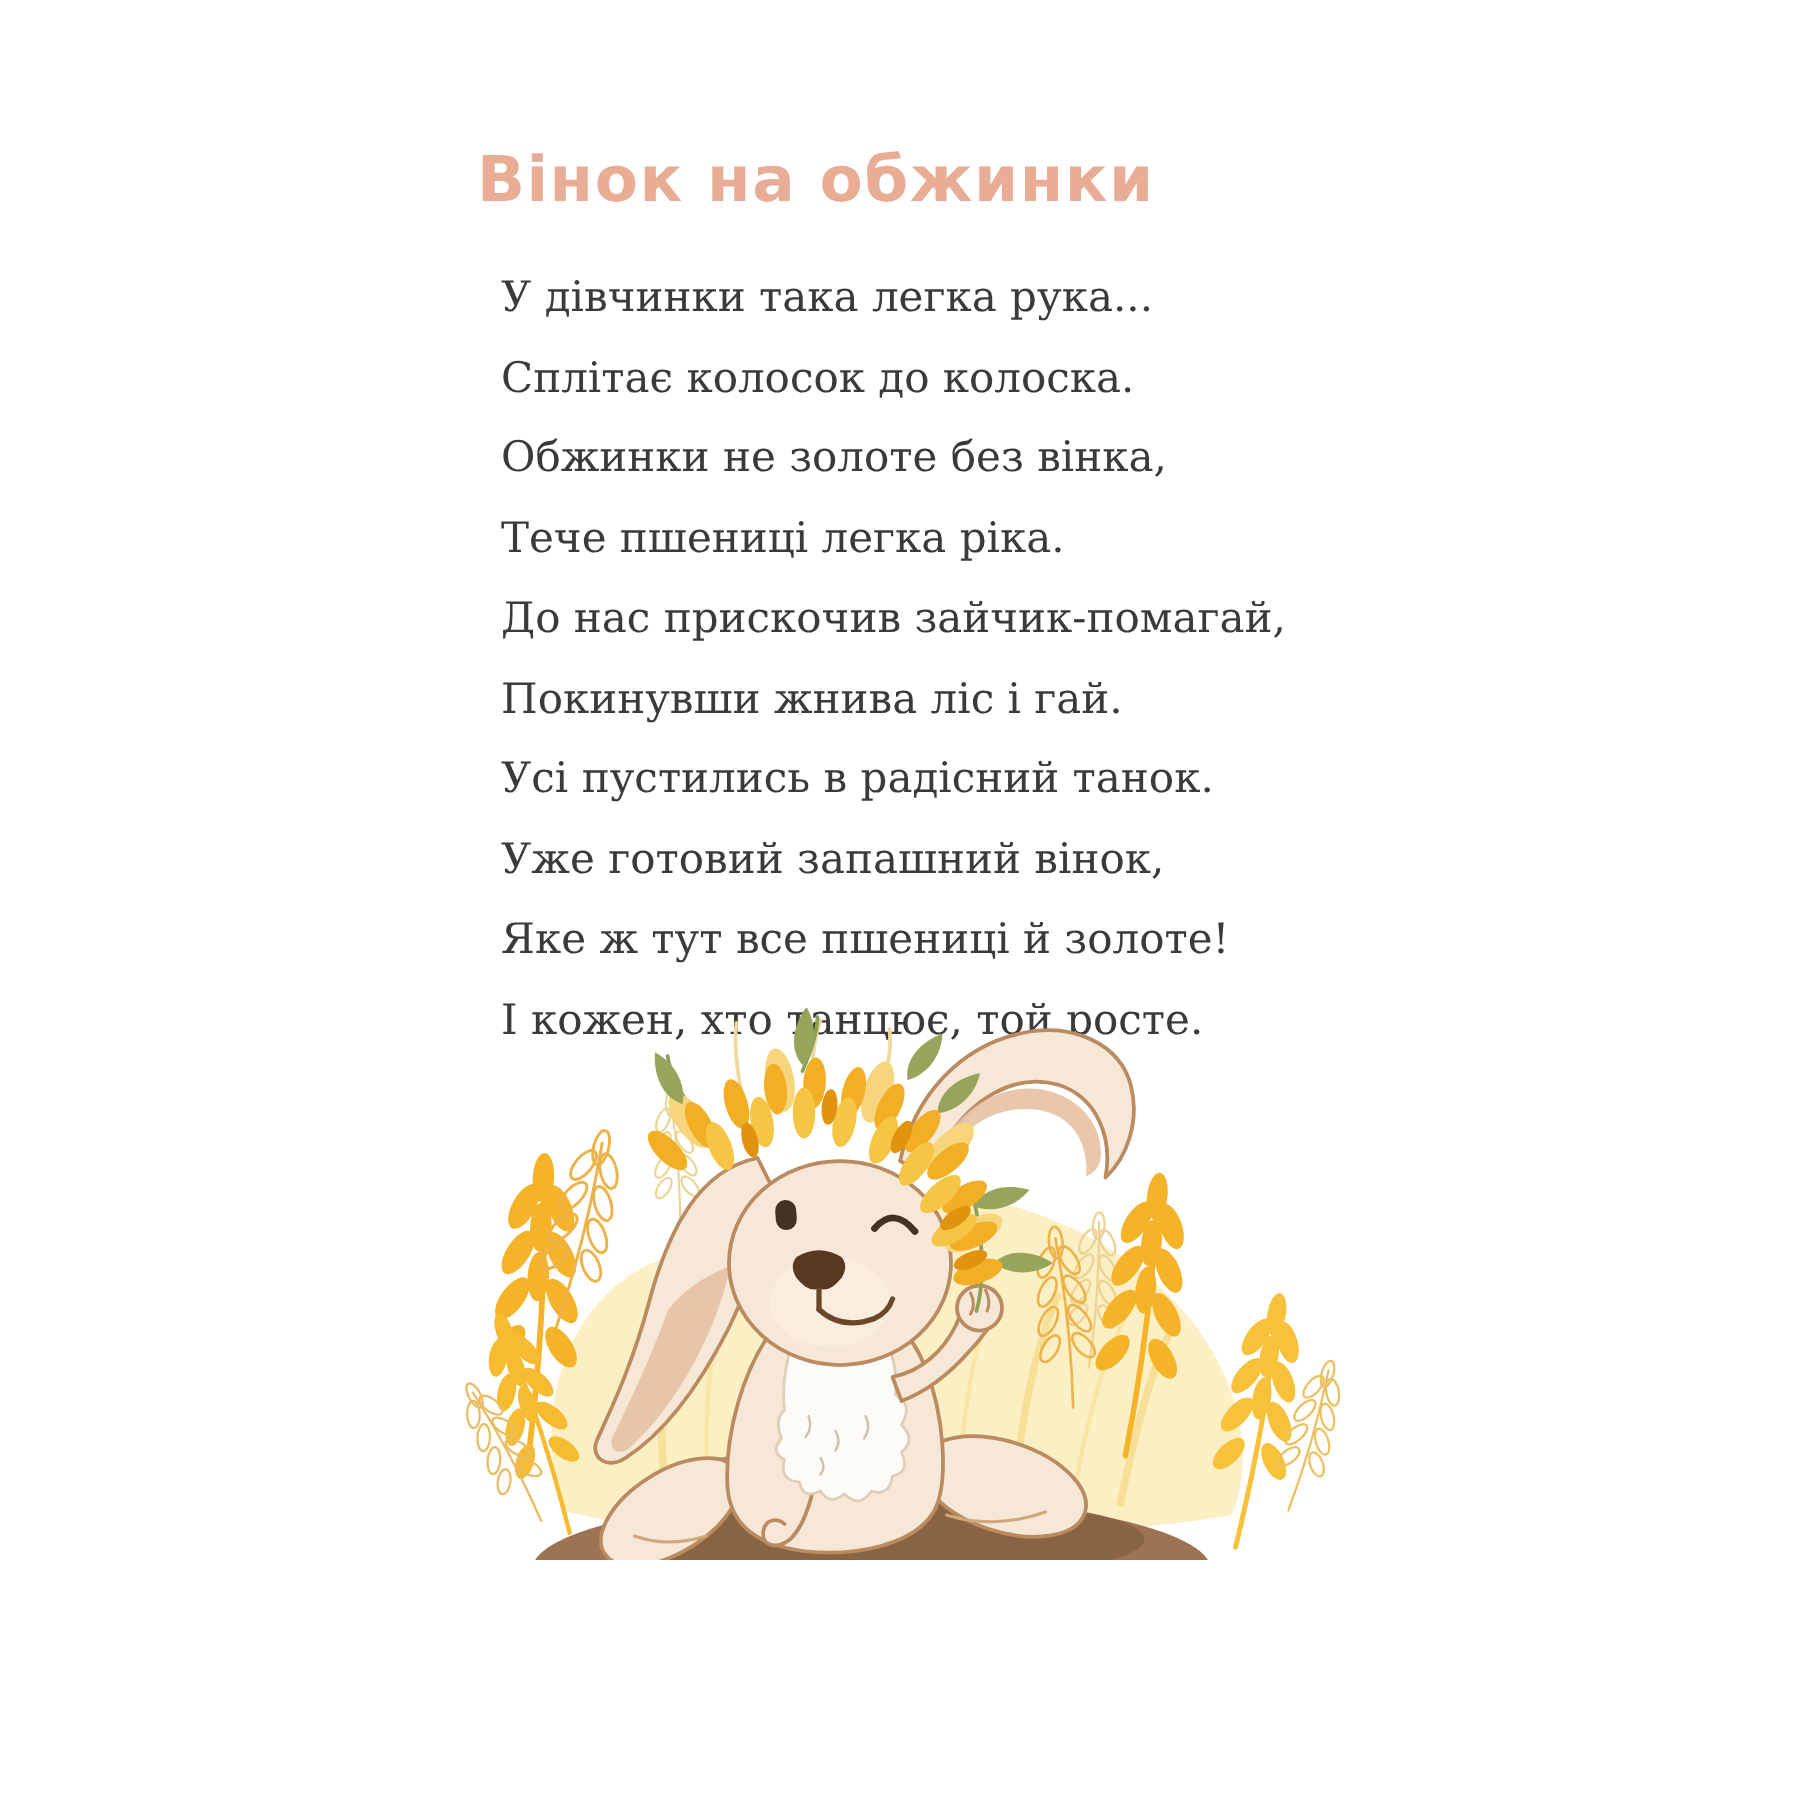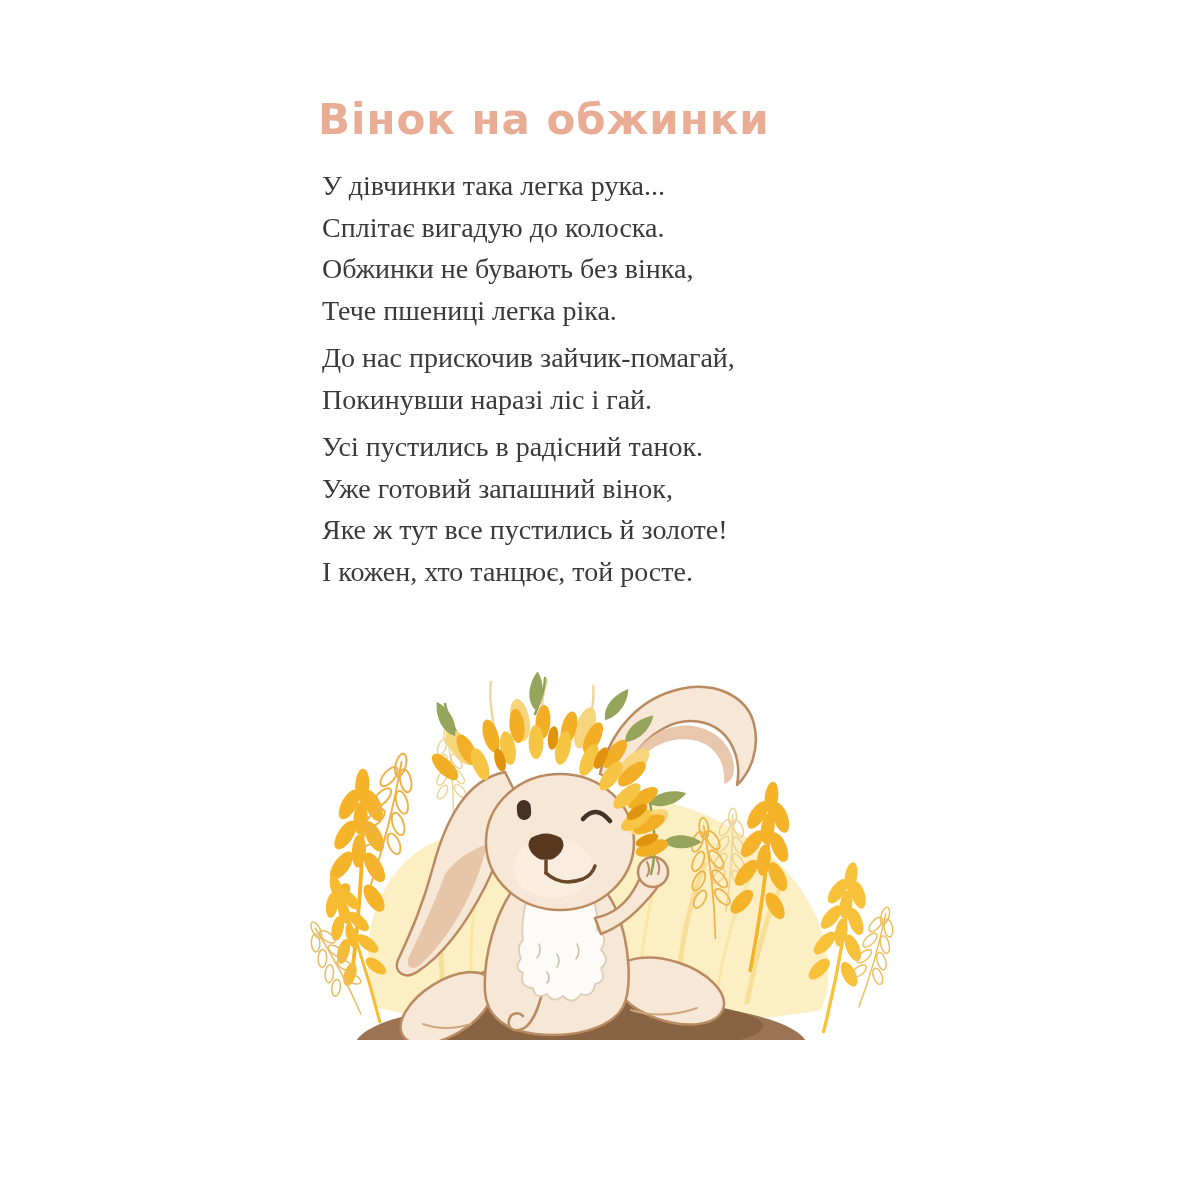--- a/index.html
+++ b/index.html
@@ -11,51 +11,51 @@
     position:absolute;left:318px;top:94px;margin:0;
     font-family:"DejaVu Sans",sans-serif;font-weight:bold;
     font-size:42px;line-height:52px;letter-spacing:1px;
     color:#e9ad96;
   }
   .poem{
     position:absolute;left:318px;top:163px;
     font-size:28px;line-height:37.5px;color:#3a3a3a;
   }
   .stanza{margin:0 0 10px 0;}
-  .stanza p{margin:4px;white-space:nowrap;font-family:Liberation Serif, serif;}
+  .stanza p{margin:16px;white-space:nowrap;}
   .illustration-wrap{
     position:absolute;left:295px;top:672px;width:610px;height:430px;
   }
   .page-number{
     position:absolute;left:0;top:1103px;width:100%;
     text-align:center;font-size:25px;color:#2f2f2f;
   }
 </style>
 </head>
 <body>
 
 <div class="page">
 
   <h1 class="poem-title">Вінок на обжинки</h1>
 
   <div class="poem">
     <div class="stanza">
       <p>У дівчинки така легка рука...</p>
-      <p>Сплітає вигадую до колоска.</p>
-      <p>Обжинки не бувають без вінка,</p>
+      <p>Сплітає колосок до колоска.</p>
+      <p>Обжинки не золоте без вінка,</p>
       <p>Тече пшениці легка ріка.</p>
     </div>
     <div class="stanza">
       <p>До нас прискочив зайчик-помагай,</p>
-      <p>Покинувши наразі ліс і гай.</p>
+      <p>Покинувши жнива ліс і гай.</p>
     </div>
     <div class="stanza">
       <p>Усі пустились в радісний танок.</p>
       <p>Уже готовий запашний вінок,</p>
-      <p>Яке ж тут все пустились й золоте!</p>
+      <p>Яке ж тут все пшениці й золоте!</p>
       <p>І кожен, хто танцює, той росте.</p>
     </div>
   </div>
 
   <div class="illustration-wrap">
     <svg width="610" height="430" viewBox="0 0 610 430" xmlns="http://www.w3.org/2000/svg">
       <defs>
 
         <g id="we" fill="currentColor">
           <path d="M0,8 C4,60 4,120 0,178" fill="none" stroke="currentColor" stroke-width="3.5" stroke-linecap="round"></path>

